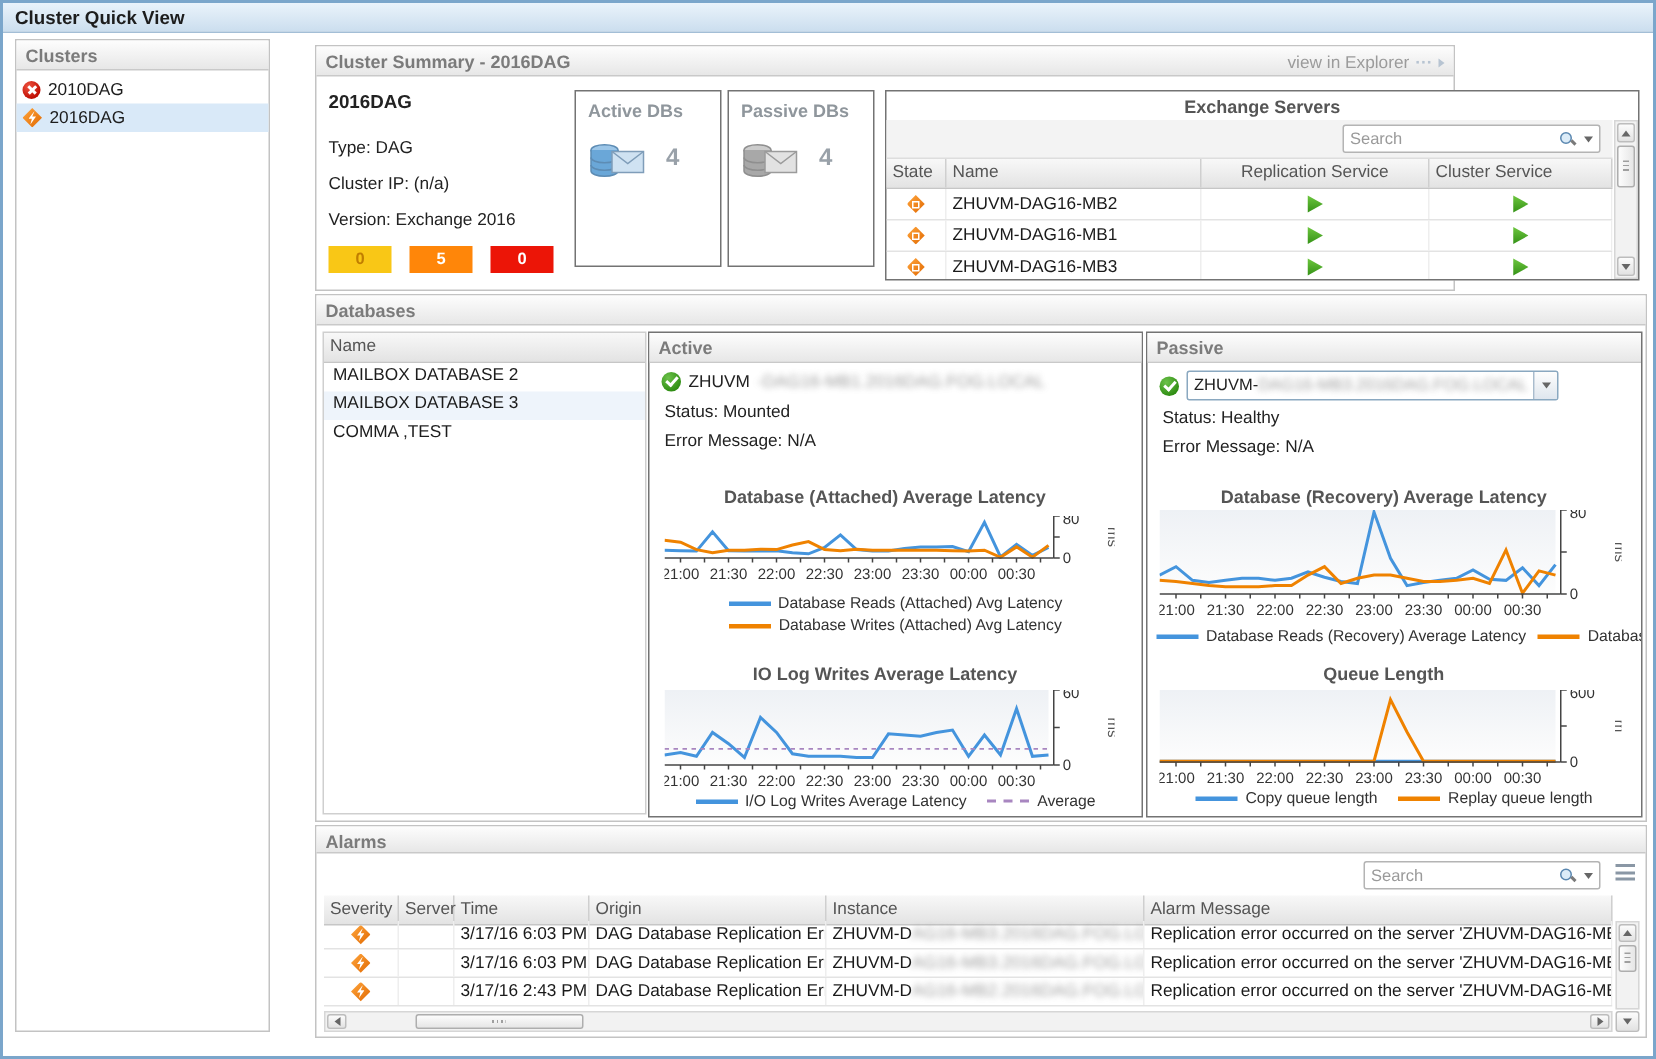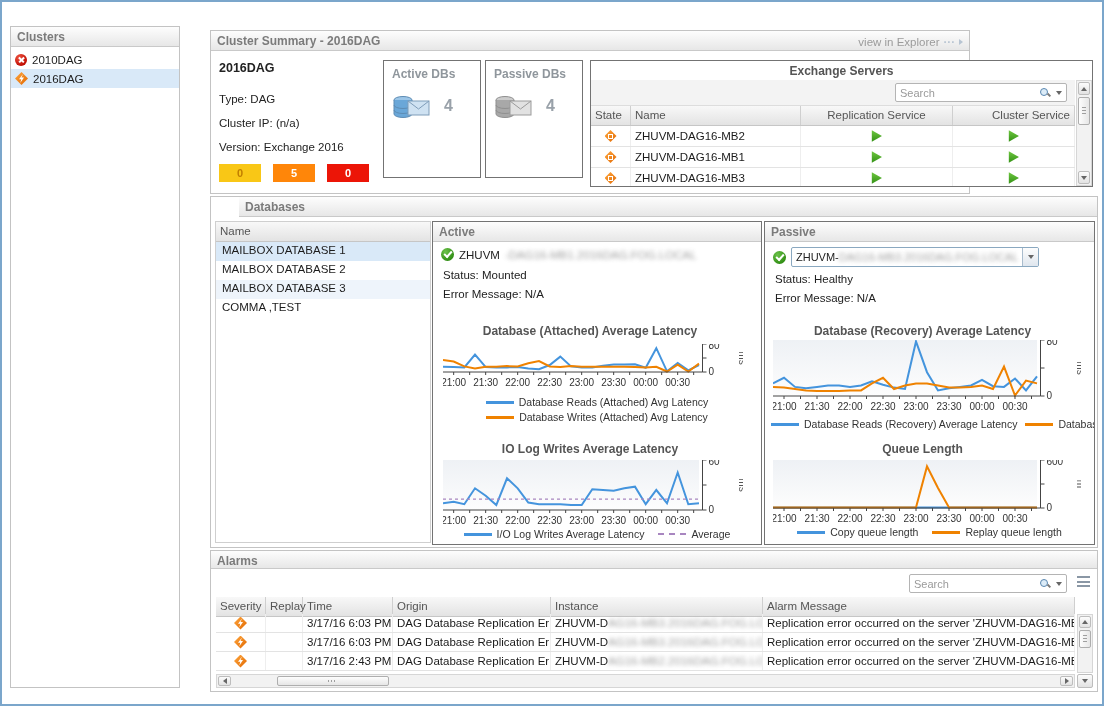--- a/index.html
+++ b/index.html
@@ -81,24 +81,24 @@
   #xsrv { left:379px; top:29px; width:503px; height:127px; }
   #xsrv-title { text-align:center; font-weight:bold; font-size:12px; color:#555; padding-top:3px; height:19px; }
   #xsrv-searchband { position:absolute; left:0; top:19px; right:17px; height:26px; background:#f3f3f3; border-bottom:1px solid #ddd; }
   .thead { display:flex; background:linear-gradient(#f8f8f8,#e3e3e3); border-bottom:1px solid #c6c6c6; color:#555; font-size:11.5px; }
   .thead > div { padding:3px 4px 0 4px; border-right:1px solid #cfcfcf; height:19px; }
   #xsrv .thead { position:absolute; left:0; right:17px; top:45px; }
   .xrow { display:flex; height:21px; border-bottom:1px solid #e3e3e3; font-size:11.5px; color:#1a1a1a; align-items:center; }
   .xrow > div { border-right:1px solid #eee; height:100%; display:flex; align-items:center; padding:0 4px; }
   #xsrv-rows { position:absolute; left:0; right:17px; top:65px; bottom:0; overflow:hidden; }
   .cw0{width:40px; justify-content:center;} .cw1{width:170px;} .cw2{width:152px; justify-content:center;} .cw3{flex:1; justify-content:center;}
-  .hw0{width:40px;} .hw1{width:170px;} .hw2{width:152px; text-align:center;} .hw3{flex:1; text-align:right;}
-
-  
-  #db-panel { left:208px; top:194px; width:888px; height:352px;padding-left:28px; }
+  .hw0{width:40px;} .hw1{width:170px;} .hw2{width:152px; text-align:center;} .hw3{flex:1; text-align:left;}
+
+  
+  #db-panel { left:208px; top:194px; width:888px; height:352px; }
   #dblist { position:absolute; left:4px; top:24px; width:216px; height:322px; border:1px solid #cfcfcf; }
   #dblist .thead > div { border-right:none; }
   .dbrow { height:19px; font-size:11.5px; color:#1c1c1c; padding:2px 0 0 6px; }
   .dbrow.sel { background:#d9e9f8; }
   .dbrow.alt { background:#eef4fb; }
 
   #active-card { left:221px; top:24px; width:330px; height:324px; }
   #passive-card { left:553px; top:24px; width:331px; height:324px; }
   .srvline { position:absolute; left:8px; display:flex; align-items:center; gap:5px; font-size:11.5px; color:#222; }
   .blur { filter:blur(2.2px); opacity:.7; color:#777; }
@@ -127,20 +127,21 @@
   .arow .aw0 { justify-content:center; }
   #cust-icon { position:absolute; right:7px; top:25px; width:13px; height:11px;
     border-top:2px solid #8a97a5; border-bottom:2px solid #8a97a5; cursor:pointer; }
   #cust-icon::after { content:""; position:absolute; left:0; right:0; top:3px; height:2px; background:#8a97a5; }
 </style>
 </head>
 <body>
 
 <div id="frame">
 
+  <div id="titlebar">Cluster Quick View</div>
 
   <div class="panel" id="clusters-panel">
     <div class="phdr">
         <span>Clusters</span>
       </div>
     <div style="padding-top:3px;">
       <div class="clitem">
         <span class="crit"></span>
         <span>2010DAG</span>
       </div>
@@ -261,21 +262,20 @@
 
   <div class="panel" id="db-panel">
     <div class="phdr">
         <span>Databases</span>
       </div>
 
     <div id="dblist">
       <div class="thead">
           <div style="flex:1;">Name</div>
         </div>
-      <div class="dbrow sel">MAILBOX DATABASE 1</div>
       <div class="dbrow">MAILBOX DATABASE 2</div>
       <div class="dbrow alt">MAILBOX DATABASE 3</div>
       <div class="dbrow">COMMA ,TEST</div>
     </div>
 
     <div class="card" id="active-card">
       <div class="phdr">
           <span>Active</span>
         </div>
       <div class="srvline" style="top:26px;">
@@ -526,21 +526,21 @@
 
     <div class="searchbox" style="right:30px; top:23px; width:158px;">
       <input type="text" placeholder="Search" style="">
       <span class="mag"></span>
       <span class="tri-down" style="margin-left:5px;"></span>
     </div>
     <div id="cust-icon"></div>
 
     <div class="thead">
       <div class="aw0">Severity</div>
-      <div class="aw1">Replay</div>
+      <div class="aw1">Server</div>
       <div class="aw2">Time</div>
       <div class="aw3">Origin</div>
       <div class="aw4">Instance</div>
       <div class="aw5">Alarm Message</div>
     </div>
 
     <div id="alarm-rows">
       <div class="arow">
         <div class="aw0">
             <span class="sev"></span>

